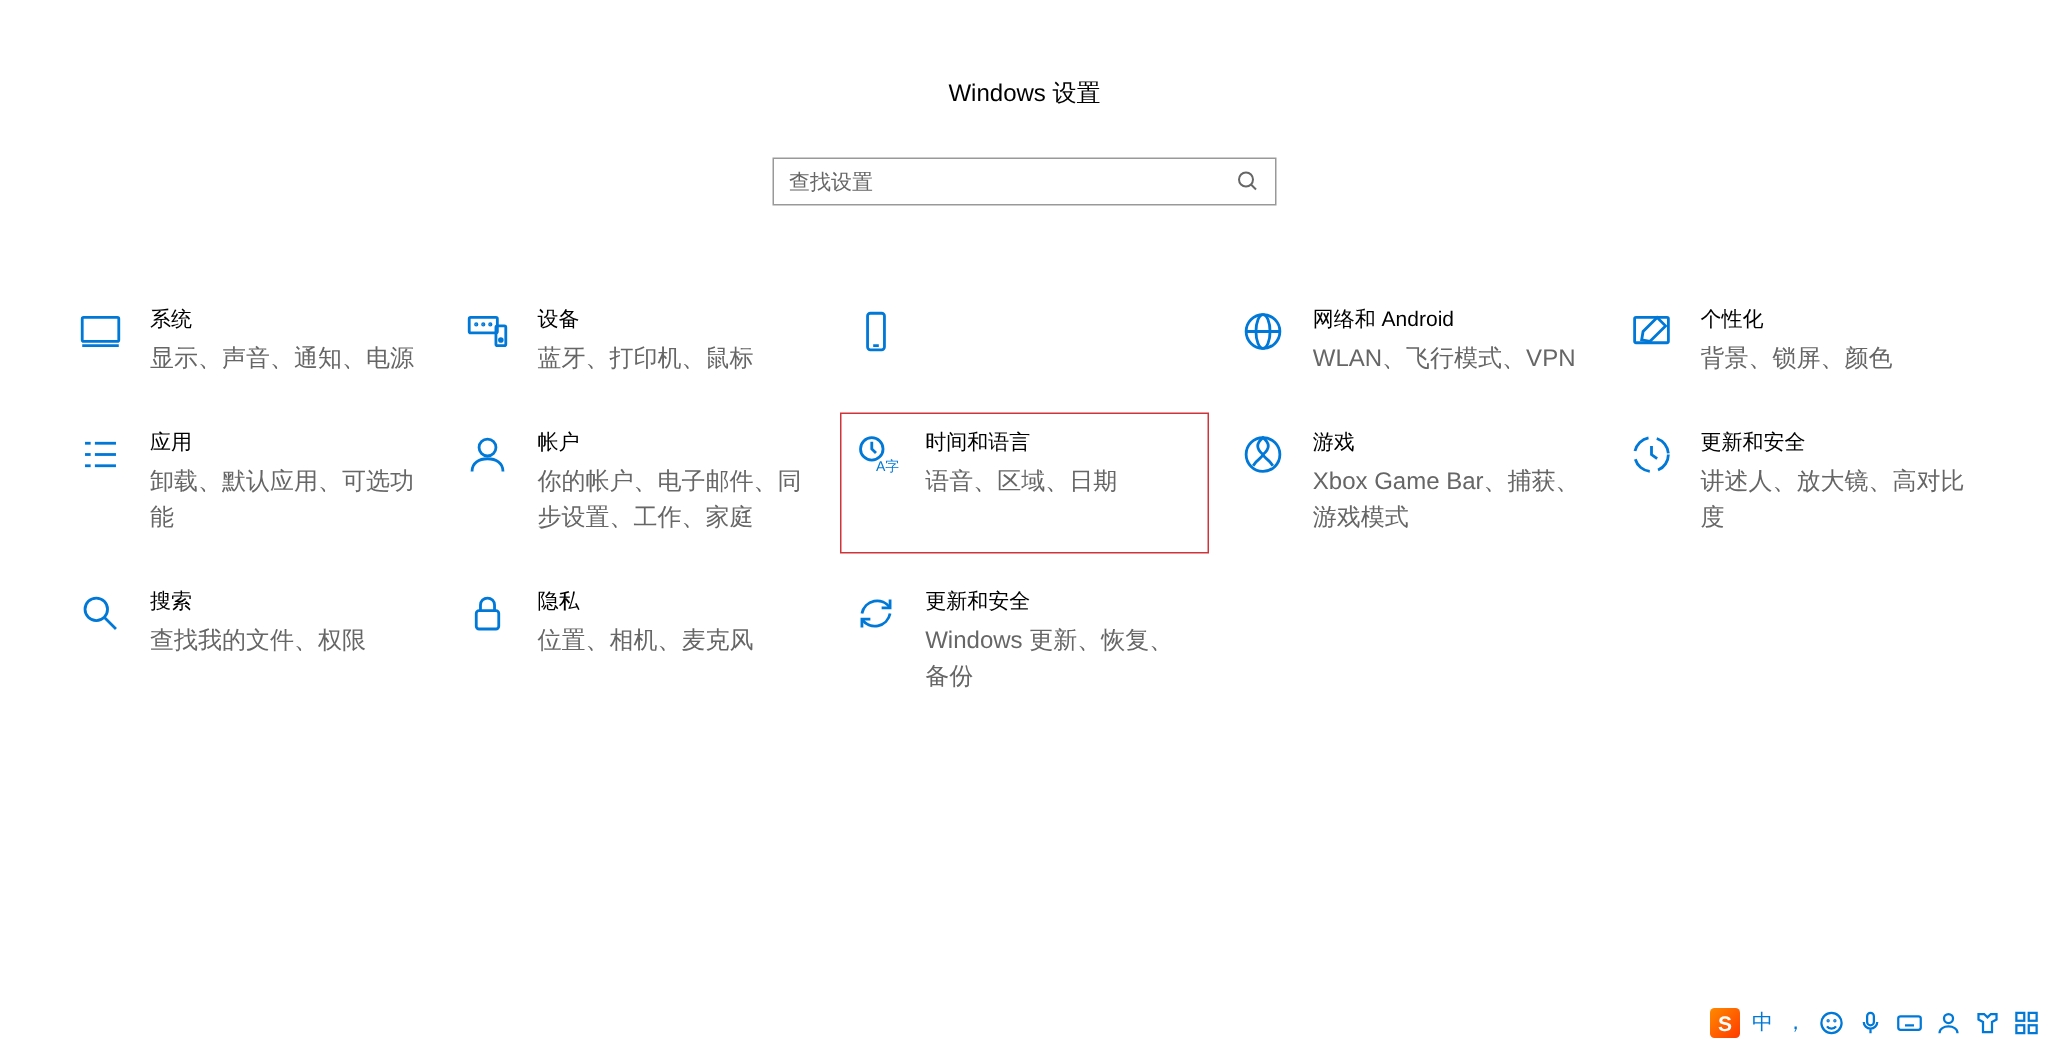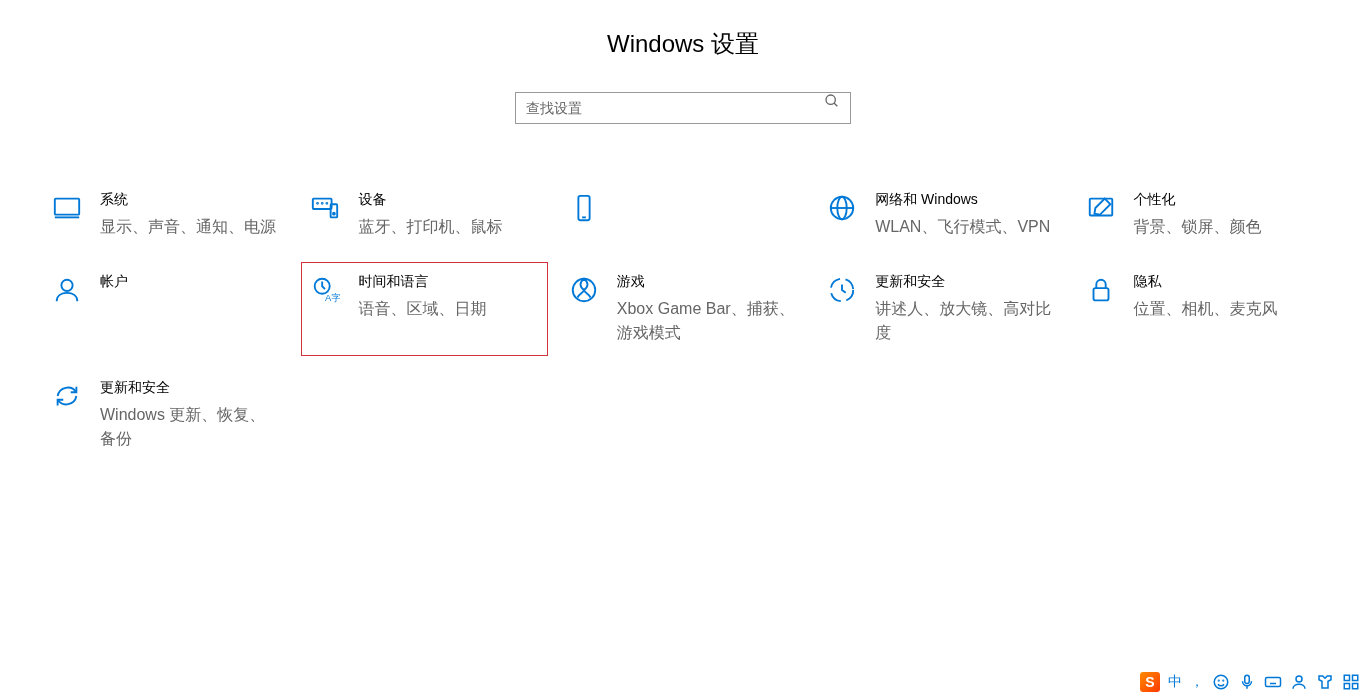--- a/index.html
+++ b/index.html
@@ -9,34 +9,36 @@
   width: 1366px;
   height: 696px;
   overflow: hidden;
   position: relative;
 }
 .header {
   text-align: center;
   padding-top: 28px;
 }
 .title {
-  font-size: 24px;
+  font-size: 16px;
   font-weight: 400;
   color: #000;
+  margin-top: 24px;
 }
 .search-wrap {
   display: flex;
   justify-content: center;
   margin-top: 32px;
 }
 .search-box {
   width: 336px;
   height: 32px;
   border: 1px solid #999;
   display: flex;
+  align-items: center;
   padding: 0 10px;
 }
 .search-input {
   flex: 1;
   border: 0;
   outline: 0;
   font-size: 14px;
   color: #666;
   background: transparent;
 }
@@ -159,41 +161,56 @@
           <line x1="14" y1="26" x2="18" y2="26"></line>
         </svg></div>
     </div>
     <div class="tile">
       <div class="tile-icon"><svg viewBox="0 0 32 32" fill="none" stroke="currentColor" stroke-width="2">
           <circle cx="16" cy="16" r="12"></circle>
           <ellipse cx="16" cy="16" rx="5" ry="12"></ellipse>
           <line x1="4" y1="16" x2="28" y2="16"></line>
         </svg></div>
       <div class="tile-text">
-        <div class="tile-title">网络和 Windows</div>
+        <div class="tile-title">网络和 Android</div>
         <div class="tile-desc">WLAN、飞行模式、VPN</div>
       </div>
     </div>
     <div class="tile">
       <div class="tile-icon"><svg viewBox="0 0 32 32" fill="none" stroke="currentColor" stroke-width="2">
           <rect x="4" y="6" width="24" height="18" rx="1"></rect>
           <path d="M20 6l6 6-11 11-6-1 1-6z"></path>
         </svg></div>
       <div class="tile-text">
         <div class="tile-title">个性化</div>
         <div class="tile-desc">背景、锁屏、颜色</div>
       </div>
     </div>
     <div class="tile">
       <div class="tile-icon"><svg viewBox="0 0 32 32" fill="none" stroke="currentColor" stroke-width="2">
+          <line x1="5" y1="8" x2="9" y2="8"></line>
+          <line x1="12" y1="8" x2="27" y2="8"></line>
+          <line x1="5" y1="16" x2="9" y2="16"></line>
+          <line x1="12" y1="16" x2="27" y2="16"></line>
+          <line x1="5" y1="24" x2="9" y2="24"></line>
+          <line x1="12" y1="24" x2="27" y2="24"></line>
+        </svg></div>
+      <div class="tile-text">
+        <div class="tile-title">应用</div>
+        <div class="tile-desc">卸载、默认应用、可选功能</div>
+      </div>
+    </div>
+    <div class="tile">
+      <div class="tile-icon"><svg viewBox="0 0 32 32" fill="none" stroke="currentColor" stroke-width="2">
           <circle cx="16" cy="11" r="6"></circle>
           <path d="M5 28c0-6 5-9 11-9s11 3 11 9"></path>
         </svg></div>
       <div class="tile-text">
         <div class="tile-title">帐户</div>
+        <div class="tile-desc">你的帐户、电子邮件、同步设置、工作、家庭</div>
       </div>
     </div>
     <div class="tile highlight">
       <div class="tile-icon"><svg viewBox="0 0 32 32" fill="none" stroke="currentColor" stroke-width="2">
           <circle cx="13" cy="12" r="8"></circle>
           <path d="M13 7v5l3 3"></path>
           <text x="16" y="28" font-size="10" fill="currentColor" stroke="none">A字</text>
         </svg></div>
       <div class="tile-text">
         <div class="tile-title">时间和语言</div>
@@ -211,20 +228,30 @@
       </div>
     </div>
     <div class="tile">
       <div class="tile-icon"><svg viewBox="0 0 32 32" fill="none" stroke="currentColor" stroke-width="2">
           <circle cx="16" cy="16" r="12" stroke-dasharray="14 6"></circle>
           <path d="M16 10v6l4 3"></path>
         </svg></div>
       <div class="tile-text">
         <div class="tile-title">更新和安全</div>
         <div class="tile-desc">讲述人、放大镜、高对比度</div>
+      </div>
+    </div>
+    <div class="tile">
+      <div class="tile-icon"><svg viewBox="0 0 32 32" fill="none" stroke="currentColor" stroke-width="2">
+          <circle cx="13" cy="13" r="8"></circle>
+          <line x1="27" y1="27" x2="19" y2="19"></line>
+        </svg></div>
+      <div class="tile-text">
+        <div class="tile-title">搜索</div>
+        <div class="tile-desc">查找我的文件、权限</div>
       </div>
     </div>
     <div class="tile">
       <div class="tile-icon"><svg viewBox="0 0 32 32" fill="none" stroke="currentColor" stroke-width="2">
           <rect x="8" y="14" width="16" height="13" rx="2"></rect>
           <path d="M11 14v-4a5 5 0 0110 0v4"></path>
         </svg></div>
       <div class="tile-text">
         <div class="tile-title">隐私</div>
         <div class="tile-desc">位置、相机、麦克风</div>

